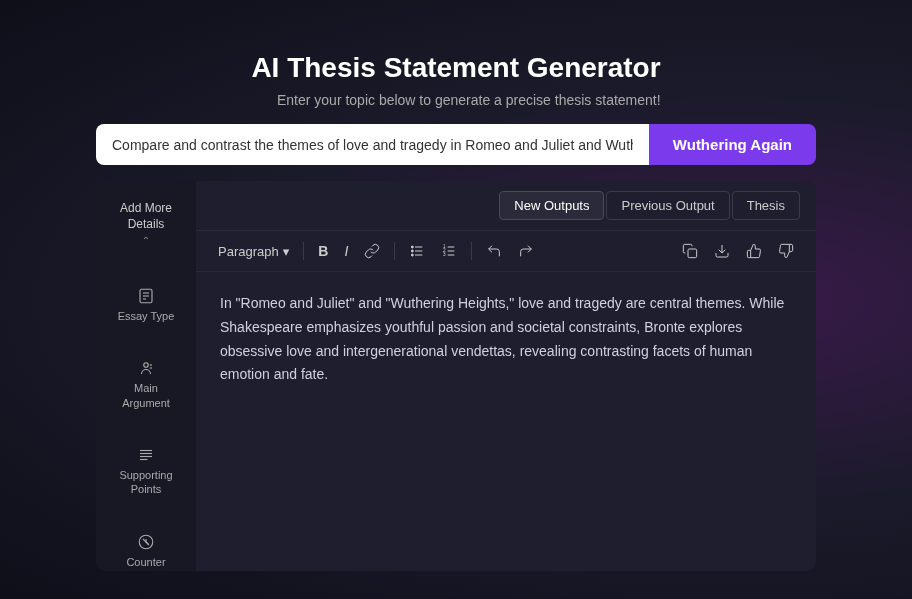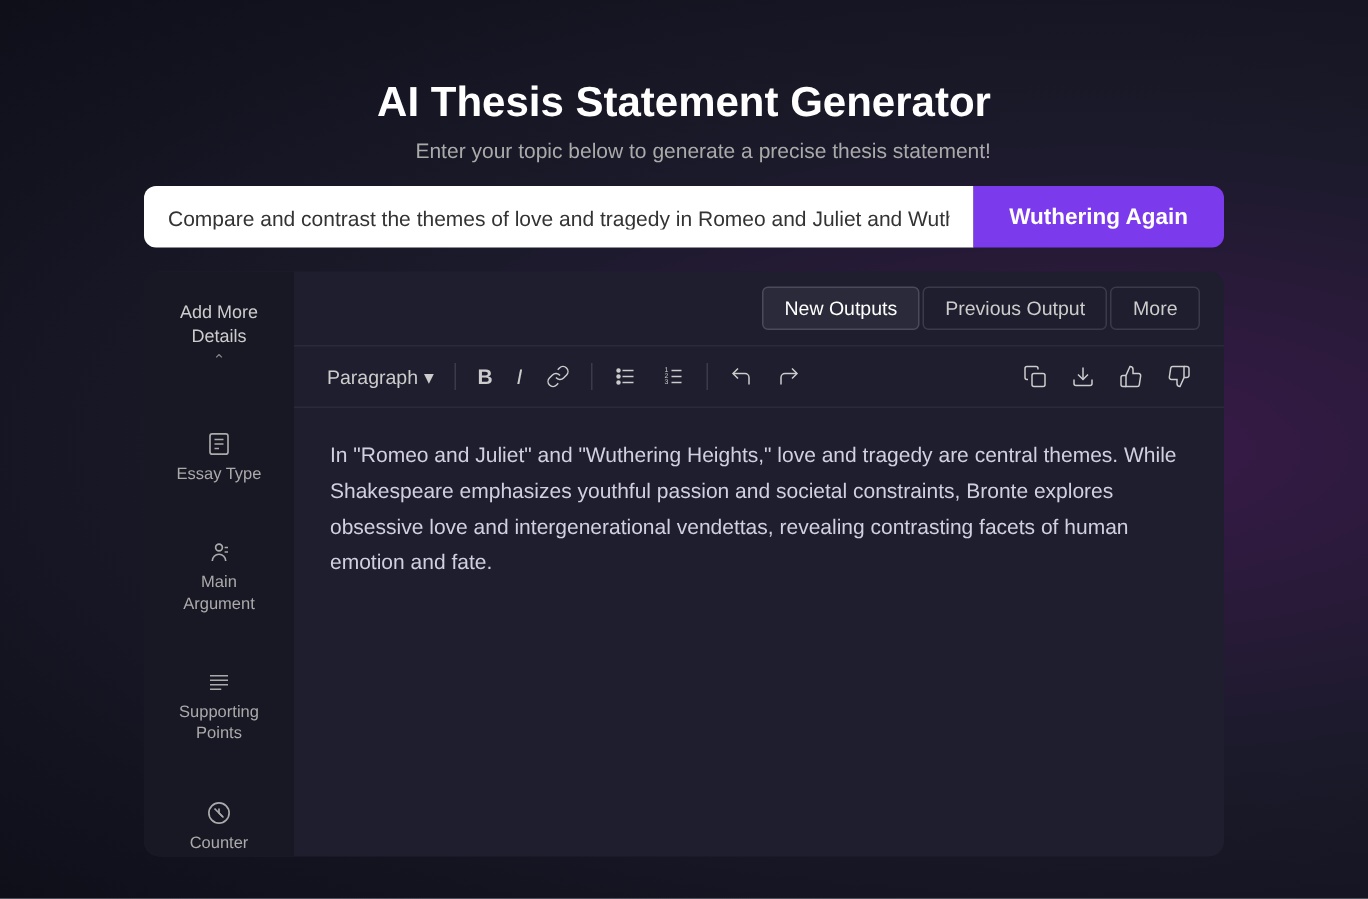--- a/index.html
+++ b/index.html
@@ -299,21 +299,21 @@
       </svg>
       <span>Continue Writing</span>
     </div>
   </div>
 
   <div class="content-area">
 
     <div class="tabs-bar">
       <button class="tab-btn active">New Outputs</button>
       <button class="tab-btn">Previous Output</button>
-      <button class="tab-btn">More</button>
+      <button class="tab-btn">Thesis</button>
     </div>
 
     <div class="toolbar">
       <button class="toolbar-select">
         <span>Paragraph</span>
         <span>▾</span>
       </button>
 
       <div class="toolbar-divider"></div>
 

